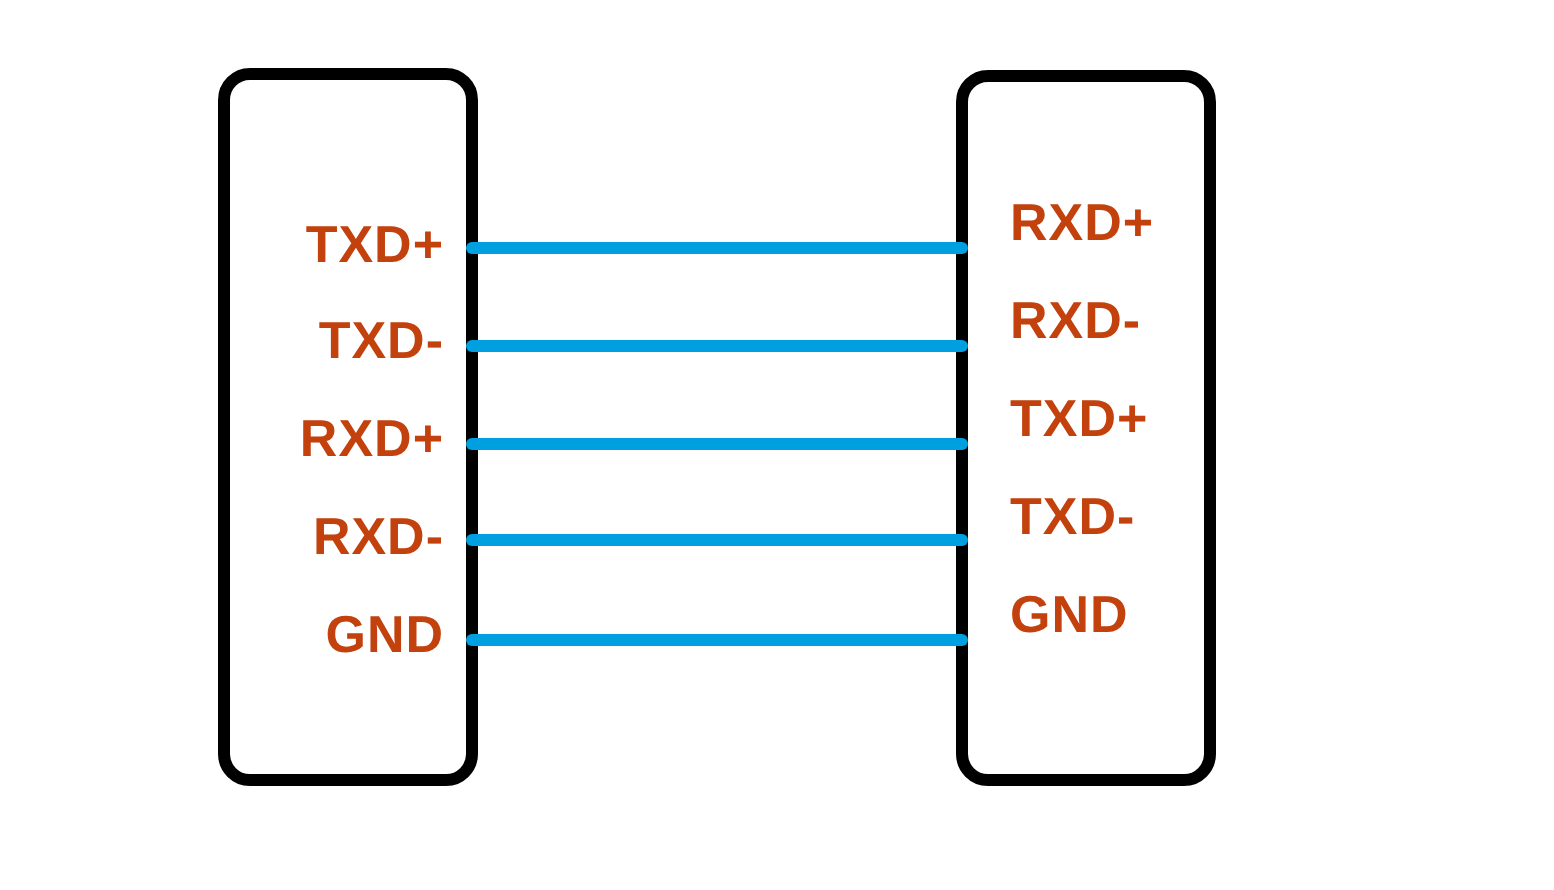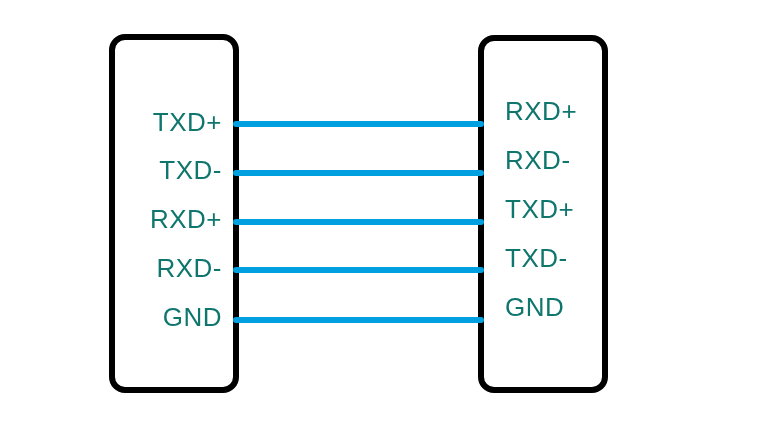--- a/index.html
+++ b/index.html
@@ -33,22 +33,22 @@
   }
   #right-connector {
     left: 478px;
     top: 35px;
     width: 130px;
     height: 358px;
   }
   .pin-label {
     position: absolute;
     font-size: 26px;
-    font-weight: normal;
-    color: #0f766e;
+    font-weight: bold;
+    color: #c2410c;
     letter-spacing: 0.5px;
     line-height: 26px;
     white-space: nowrap;
   }
   .pin-label.left-label {
     width: 110px;
     text-align: right;
     left: 112px;
   }
   .pin-label.right-label {

